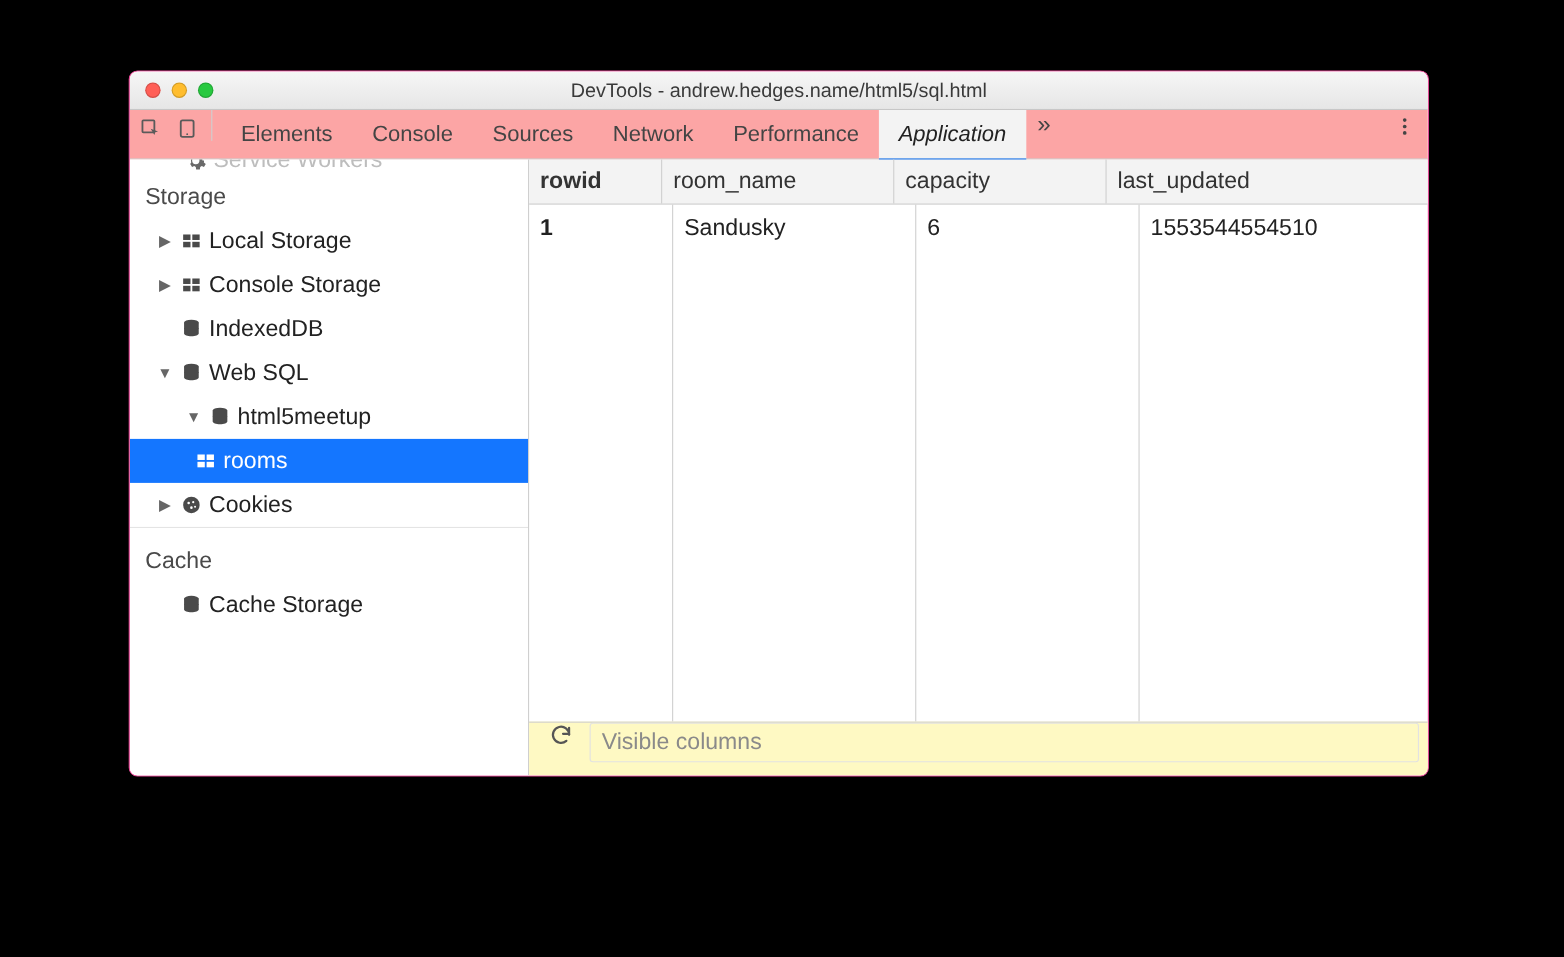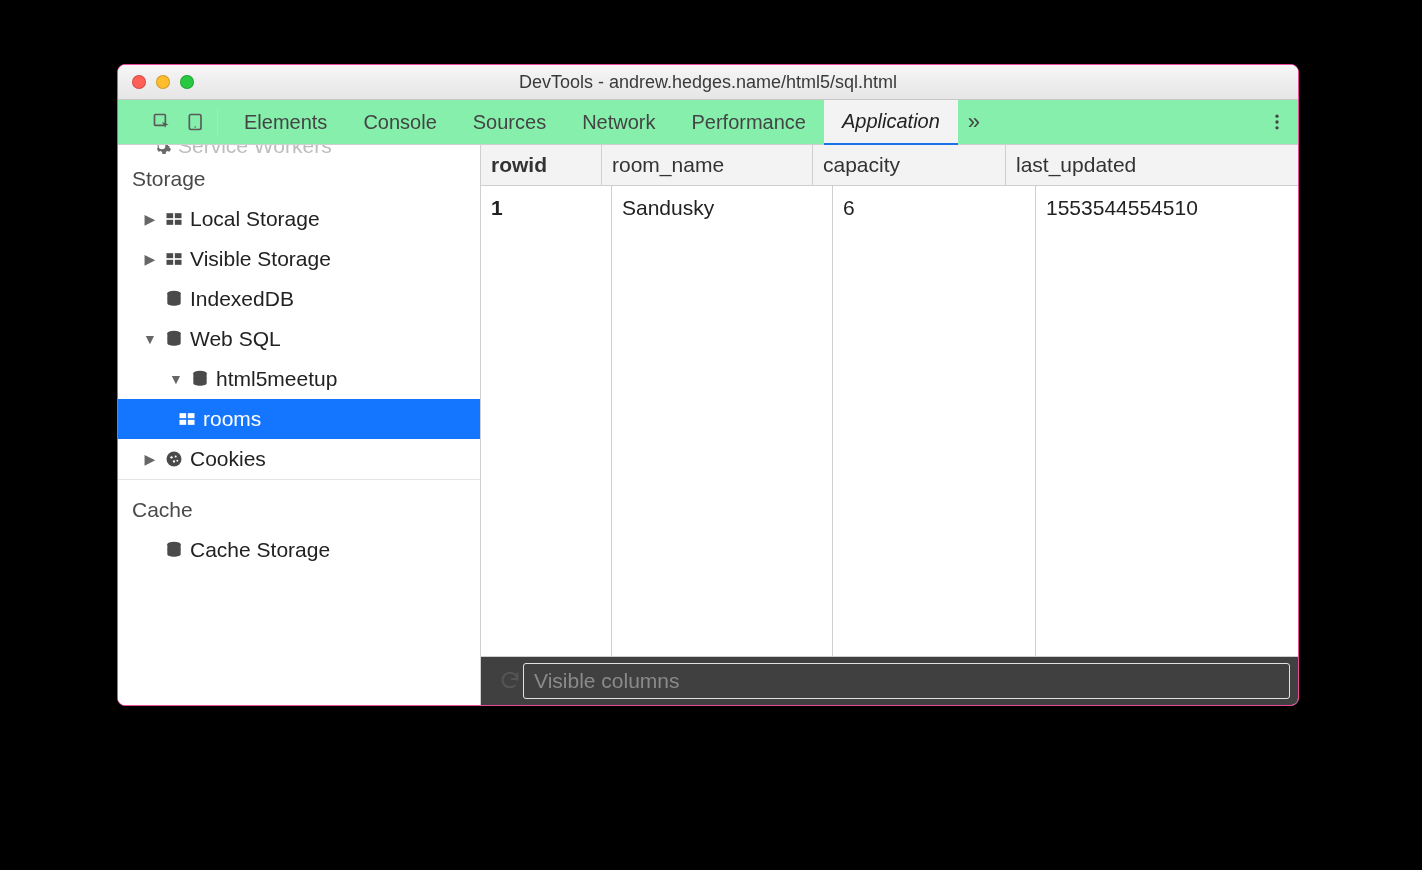--- a/index.html
+++ b/index.html
@@ -61,25 +61,24 @@
     font-size: 18px;
     color: #3a3a3a;
     pointer-events: none;
   }
 
   
   .tabstrip {
     height: 44px;
     flex: 0 0 44px;
     display: flex;
-    align-items: center;
-    background: #86efac;
+    background: #fca5a5;
     border-bottom: 1px solid #cfcfcf;
     gap: 0;
-    padding: 0 6px 0 27px;
+    padding: 0 6px 0 2px;
     font-size: 20px;
     color: #444;
   }
   .ts-iconbtn {
     width: 34px; height: 34px;
     display: flex; align-items: center; justify-content: center;
     color: #5a5a5a;
     border-radius: 4px;
   }
   .ts-divider { width: 1px; height: 28px; background: #cfcfcf; margin: 0 8px 0 4px; }
@@ -139,21 +138,21 @@
     width: 16px; display: inline-flex; justify-content: center;
     color: #666; font-size: 14px;
   }
   .sb-heading {
     font-size: 21px;
     color: #4a4a4a;
     padding: 18px 0 8px 14px;
     border-top: 1px solid #e4e4e4;
   }
   .sb-heading.first { border-top: none; padding-top: 8px; }
-  .indent-0 { padding-left: 32px; }
+  .indent-0 { padding-left: 48px; }
   .indent-1 { padding-left: 24px; }
   .indent-2 { padding-left: 50px; }
   .indent-3 { padding-left: 57px; }
   .sb-item.selected {
     background: #1476ff;
     color: #fff;
   }
   .sb-item.selected .icon svg,
   .sb-item.selected .icon .db { color: #fff; }
   .sb-top-cut {
@@ -202,24 +201,24 @@
     border-right: 1px solid #cfcfcf;
     padding: 10px 10px 0 10px;
     color: #222;
   }
   .col.c1 { width: 110px; font-weight: bold; }
   .col.c2 { width: 200px; }
   .col.c3 { width: 182px; }
   .col.c4 { flex: 1 1 auto; border-right: none; }
   .dg-footer {
     height: 48px; flex: 0 0 48px;
-    display: flex; align-items: center;
+    display: flex; 
     border-top: 1px solid #cfcfcf;
-    background: #404040;
-    gap: 0;
+    background: #fef9c3;
+    gap: 13px;
     padding: 0 8px 0 18px;
     font-size: 21px;
     color: #777;
   }
   .dg-footer .refresh { color: #555; width: 24px; height: 24px; }
   .dg-footer .vc-wrap {
     flex: 1 1 auto;
     height: 34px;
     border: 1px solid #e2e2e2;
     border-radius: 3px;
@@ -326,21 +325,21 @@
           <div class="sb-item indent-1">
             <span class="arrow">▶</span>
             <span class="icon darkgray">
               <svg class="i18" viewBox="0 0 24 24" fill="currentColor">
                   <rect x="3" y="5" width="8" height="6"></rect>
                   <rect x="13" y="5" width="8" height="6"></rect>
                   <rect x="3" y="13" width="8" height="6"></rect>
                   <rect x="13" y="13" width="8" height="6"></rect>
                 </svg>
             </span>
-            <span>Visible Storage</span>
+            <span>Console Storage</span>
           </div>
 
           <div class="sb-item indent-1">
             <span class="arrow" style="visibility:hidden">▶</span>
             <span class="icon darkgray">
               <svg class="i18" viewBox="0 0 24 24" fill="currentColor">
                   <ellipse cx="12" cy="5" rx="8" ry="3"></ellipse>
                   <path d="M4 5v6c0 1.7 3.6 3 8 3s8-1.3 8-3V5"></path>
                   <path d="M4 11v6c0 1.7 3.6 3 8 3s8-1.3 8-3v-6"></path>
                 </svg>

